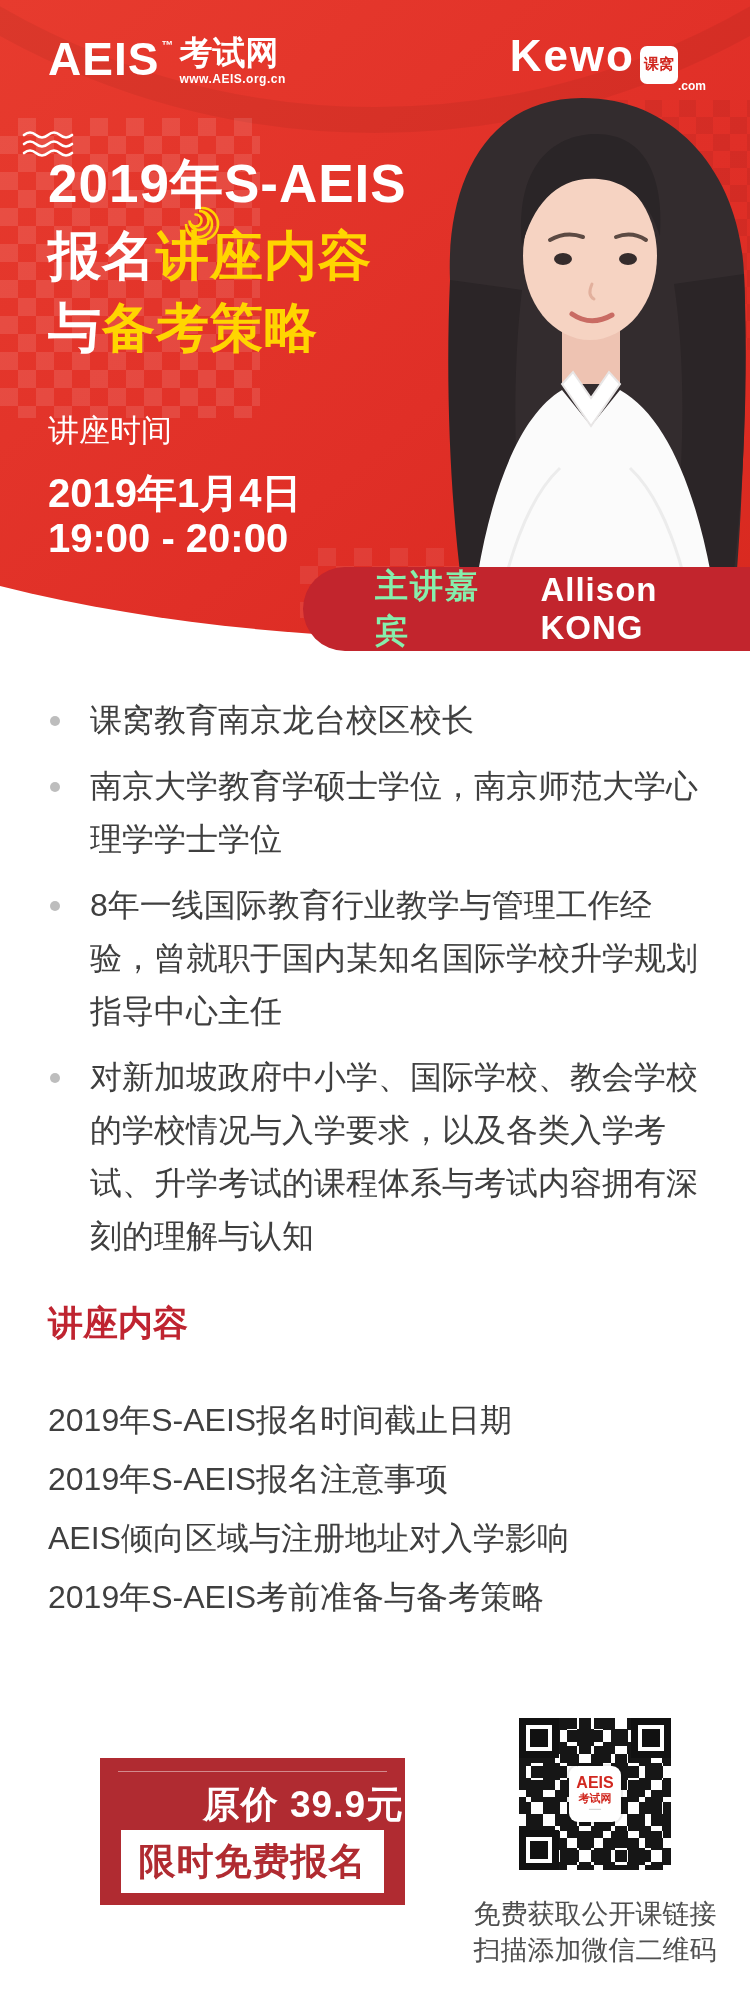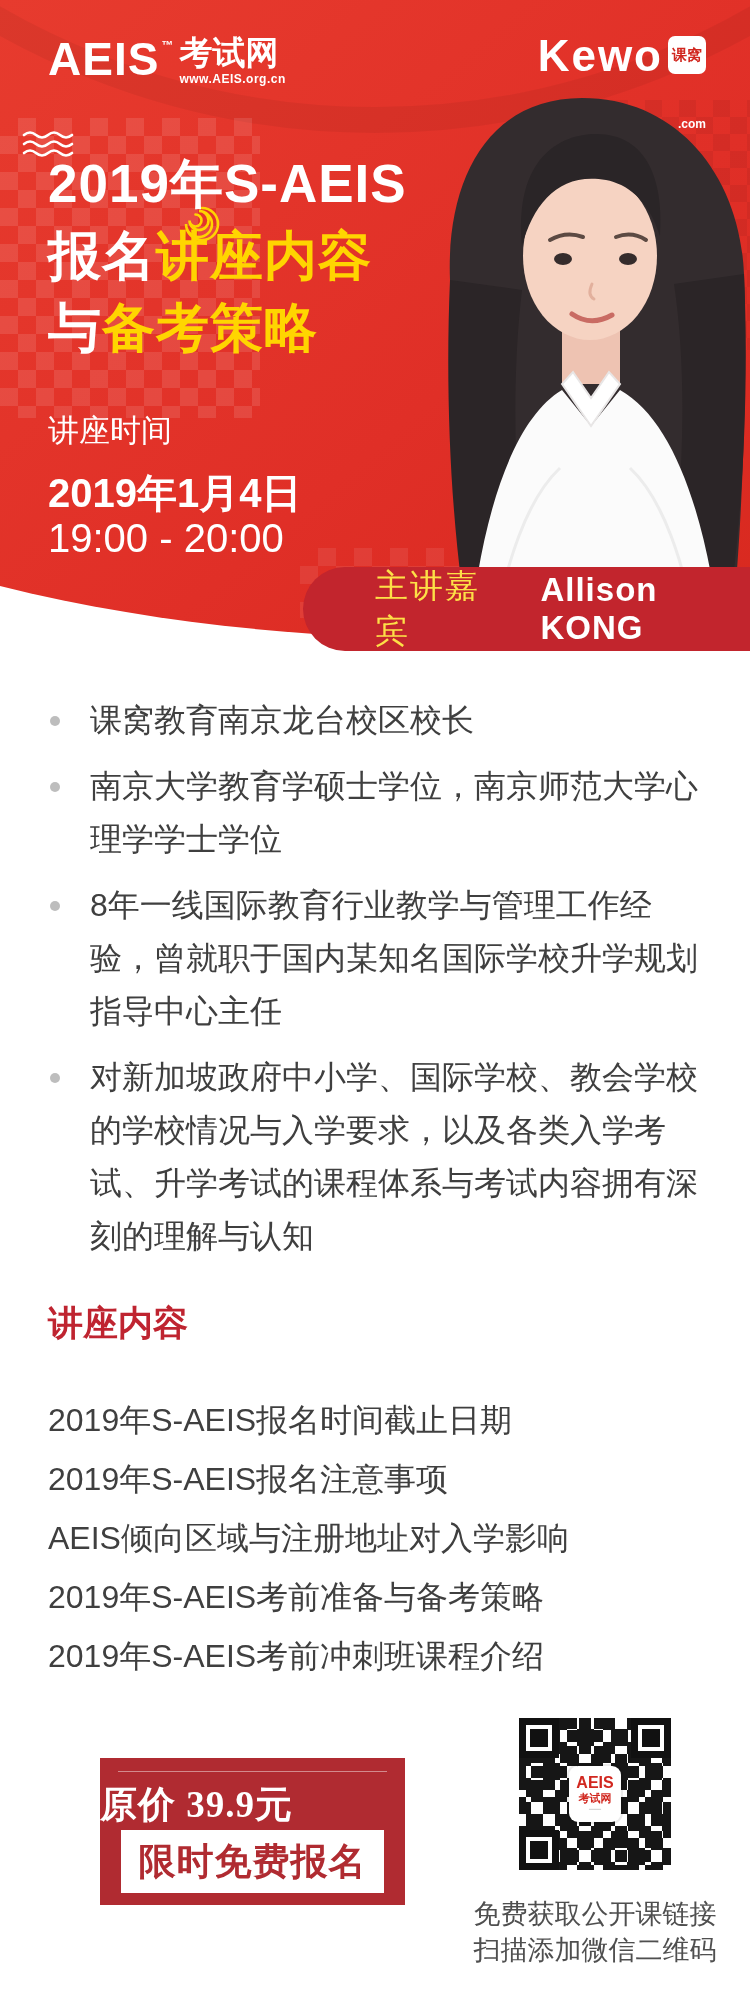--- a/index.html
+++ b/index.html
@@ -13,57 +13,57 @@
   .pat.dark{background:repeating-conic-gradient(rgba(0,0,0,.055) 0 25%, transparent 0 50%) 0 0/34px 34px;}
   .logo-row{position:absolute;left:48px;right:44px;top:36px;display:flex;justify-content:space-between;align-items:flex-start;}
   .aeis-logo{display:flex;align-items:flex-start;color:#fff;}
   .aeis-word{font-size:46px;font-weight:800;letter-spacing:1px;line-height:1;}
   .aeis-tm{font-size:12px;font-weight:700;margin:2px 2px 0 2px;}
   .aeis-right{display:flex;flex-direction:column;margin-left:4px;}
   .aeis-cn{font-size:33px;font-weight:800;line-height:1;}
   .aeis-url{font-size:12px;font-weight:700;margin-top:3px;letter-spacing:.5px;}
   .kewo-logo{position:relative;display:flex;align-items:flex-start;color:#fff;}
   .kewo-word{font-size:44px;font-weight:800;letter-spacing:2px;line-height:.9;}
-  .kewo-right{display:flex;flex-direction:column;align-items:center;margin-left:5px;}
+  .kewo-right{display:flex;flex-direction:row;align-items:center;margin-left:5px;}
   .kewo-seal{width:38px;height:38px;background:#fff;border-radius:7px;color:#d1271f;
              font-size:15px;font-weight:800;display:flex;align-items:center;justify-content:center;letter-spacing:0;}
   .kewo-com{font-size:12px;font-weight:700;line-height:1.1;align-self:flex-end;margin-top:44px;}
 
   .wavy{position:absolute;left:22px;top:130px;}
   .wavy-sm{position:absolute;left:652px;top:160px;opacity:.85;transform:scale(.45);transform-origin:0 0;}
   .spiral{position:absolute;left:180px;top:202px;}
 
   .hero-title{position:absolute;left:48px;top:148px;font-size:53px;font-weight:800;
               color:#ffffff;line-height:72px;letter-spacing:1px;}
   .hl{color:#ffd500;}
   .sched-label{position:absolute;left:48px;top:410px;font-size:31px;font-weight:500;color:#ffffff;}
   .sched-date{position:absolute;left:48px;top:466px;font-size:40px;font-weight:800;color:#ffffff;}
-  .sched-time{position:absolute;left:48px;top:516px;font-size:40px;font-weight:400;color:#ffffff;text-align:center;}
+  .sched-time{position:absolute;left:48px;top:516px;font-size:40px;font-weight:700;color:#ffffff;text-align:center;}
 
   .portrait{position:absolute;right:0;top:88px;width:340px;height:562px;}
 
   .speaker-banner{position:absolute;left:303px;right:0;top:567px;height:84px;background:#c2252d;
                   border-radius:42px 0 0 42px;display:flex;align-items:center;padding-left:72px;box-sizing:border-box;}
-  .speaker-label{color:#fde047;font-size:33px;font-weight:400;letter-spacing:2px;}
+  .speaker-label{color:#86efac;font-size:33px;font-weight:700;letter-spacing:2px;}
   .speaker-name{color:#fff;font-size:33px;font-weight:800;margin-left:38px;letter-spacing:1px;}
 
   
   .bullets{position:absolute;left:90px;top:694px;width:622px;list-style:none;margin:0;padding:0;}
   .bullets li{position:relative;font-size:32px;line-height:53px;color:#3f3f3f;margin:0 0 13px 0;}
   .dot{position:absolute;left:-40px;top:22px;width:10px;height:10px;border-radius:50%;background:#bdbdbd;}
 
   
   .agenda-heading{position:absolute;left:48px;top:1300px;font-size:35px;font-weight:800;color:#bf2430;}
   .agenda{position:absolute;left:48px;top:1394px;width:660px;list-style:none;margin:0;padding:0;}
   .agenda li{font-size:32px;line-height:53px;color:#3f3f3f;margin:0 0 6px 0;}
 
   
   .offer{position:absolute;left:100px;top:1758px;width:305px;height:147px;background:#b02b31;box-sizing:border-box;}
   .offer-line{position:absolute;left:18px;right:18px;top:13px;height:0;border-top:1px solid rgba(255,255,255,.45);}
-  .offer-price{position:absolute;left:0;right:16px;top:22px;text-align:left;color:#fff;font-size:37px;font-weight:800;letter-spacing:1px;font-family:Liberation Serif, serif;}
+  .offer-price{position:absolute;left:0;right:1px;top:22px;text-align:right;color:#fff;font-size:37px;font-weight:800;letter-spacing:1px;}
   .offer-cta{position:absolute;left:21px;right:21px;bottom:12px;height:63px;background:#ffffff;
              display:flex;align-items:center;justify-content:center;color:#b02b31;font-size:37px;font-weight:800;letter-spacing:1px;}
 
   
   .qr{position:absolute;left:513px;top:1712px;width:164px;height:164px;background:#fff;padding:4px;box-sizing:border-box;}
   .qr-pattern{position:absolute;inset:6px;
       background:
         repeating-conic-gradient(#161616 0 25%, transparent 0 50%) 0 0/24px 24px,
         repeating-conic-gradient(#161616 0 25%, transparent 0 50%) 7px 11px/34px 34px,
         #ffffff;}
@@ -176,21 +176,20 @@
     <li><span class="dot"></span><span>8年一线国际教育行业教学与管理工作经验，曾就职于国内某知名国际学校升学规划指导中心主任</span></li>
     <li><span class="dot"></span><span>对新加坡政府中小学、国际学校、教会学校的学校情况与入学要求，以及各类入学考试、升学考试的课程体系与考试内容拥有深刻的理解与认知</span></li>
   </ul>
 
   <div class="agenda-heading">讲座内容</div>
   <ul class="agenda">
     <li>2019年S-AEIS报名时间截止日期</li>
     <li>2019年S-AEIS报名注意事项</li>
     <li>AEIS倾向区域与注册地址对入学影响</li>
     <li>2019年S-AEIS考前准备与备考策略</li>
-    <li>2019年S-AEIS考前冲刺班课程介绍</li>
   </ul>
 
   <div class="offer">
     <div class="offer-line"></div>
     <div class="offer-price">原价 39.9元</div>
     <div class="offer-cta">限时免费报名</div>
   </div>
 
   <div class="qr">
     <div class="qr-pattern"></div>

